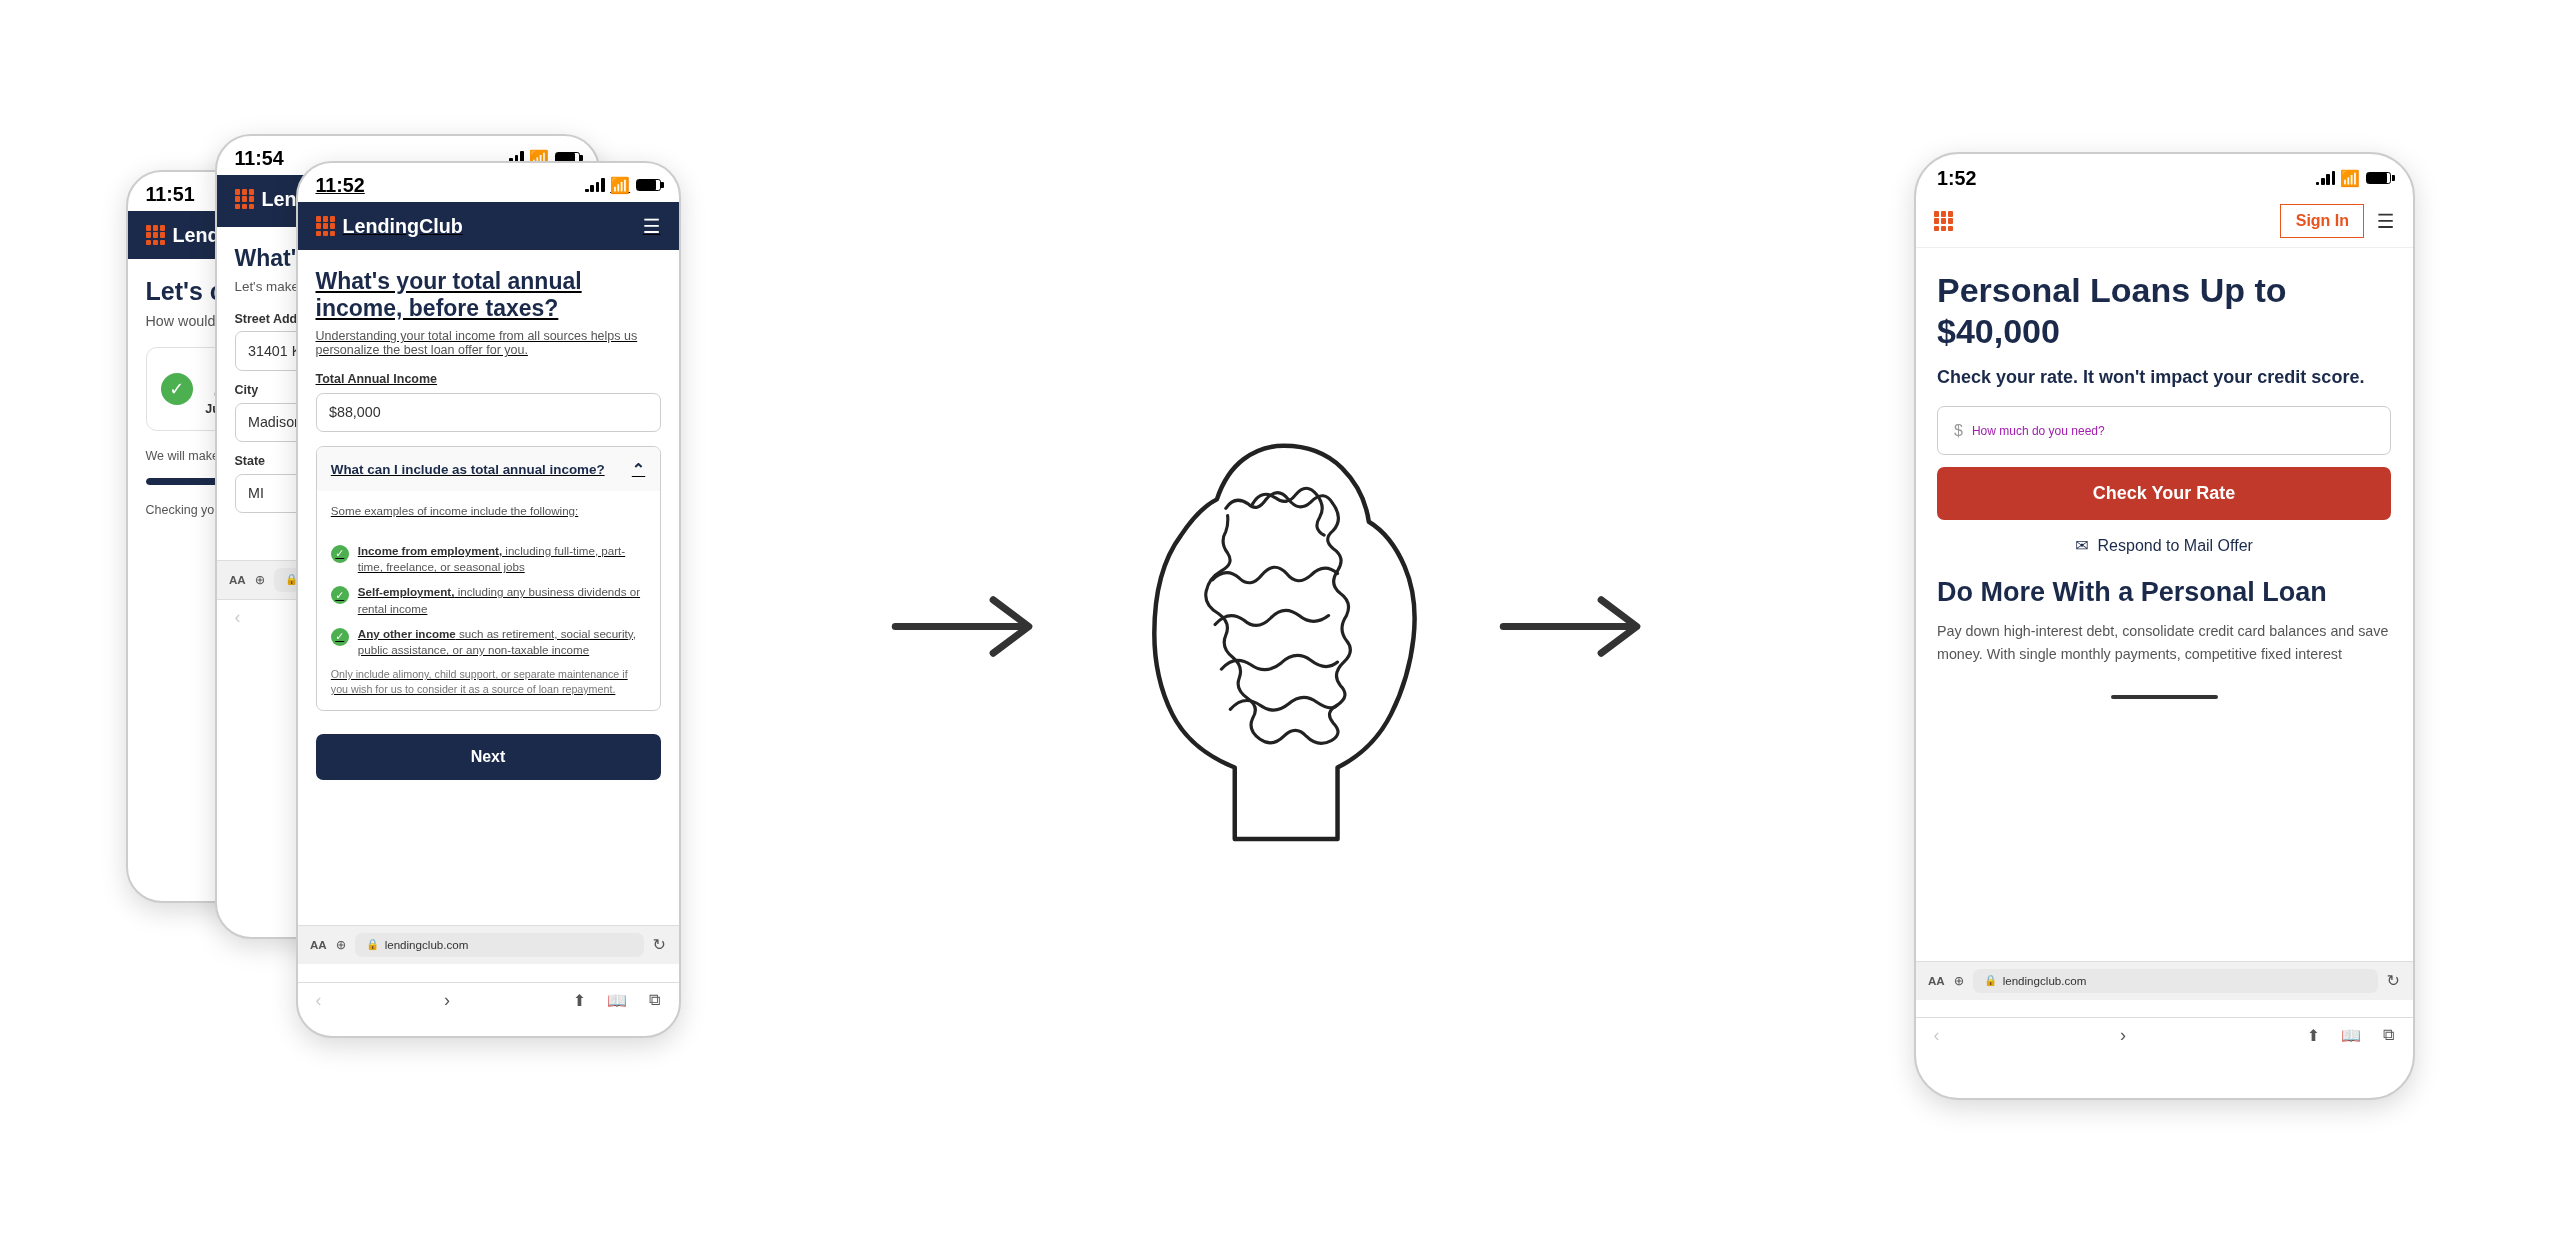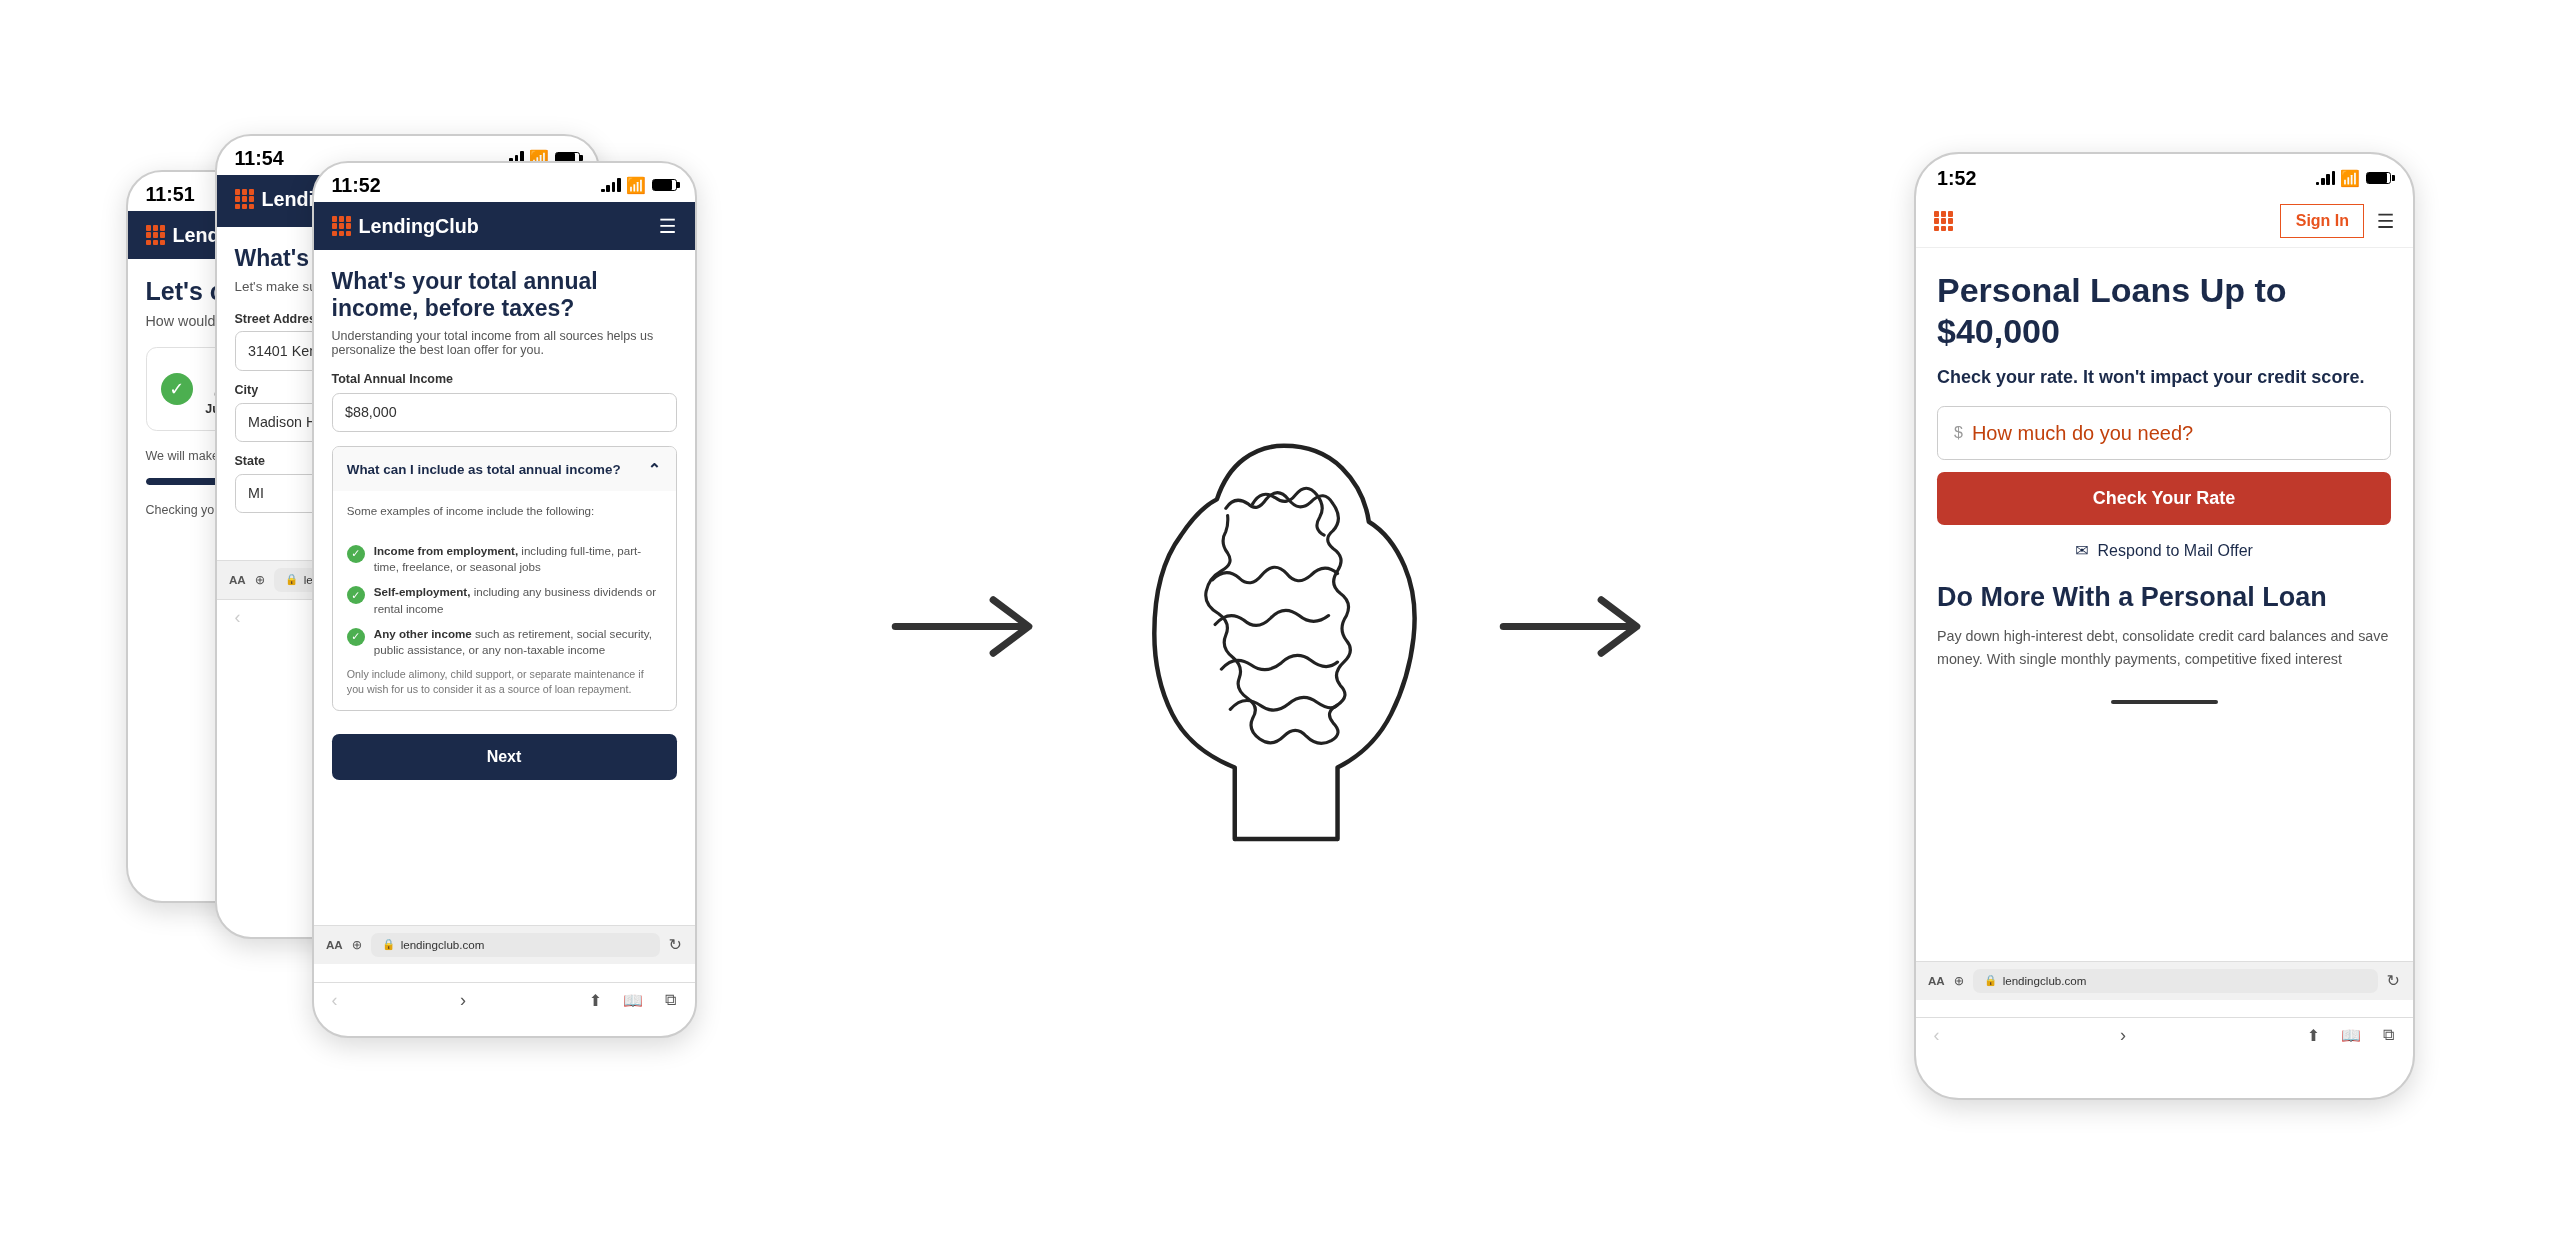--- a/index.html
+++ b/index.html
@@ -59,22 +59,23 @@
       top: 0px;
       left: 89px;
       z-index: 2;
     }
 
     
     .phone-3 {
       width: 385px;
       height: 877px;
       top: 27px;
-      left: 186px;
+      left: 170px;
       z-index: 3;
+      text-decoration: underline;
     }
 
     .phone-status-bar {
       display: flex;
       align-items: center;
       justify-content: space-between;
       padding: 10.7px 18px 5.4px 18px;
       font-size: 19.7px;
       font-weight: 600;
       color: #000;
@@ -923,21 +924,21 @@
           <span class="hamburger" style="color:#333;">☰</span>
         </div>
       </div>
 
       <div class="right-content">
         <div class="hero-title">Personal Loans Up to $40,000</div>
         <div class="hero-subtitle">Check your rate. It won't impact your credit score.</div>
 
         <div class="loan-amount-input">
           <span class="dollar-sign">$</span>
-          <span style="color:#c2410c;font-size:20px;">How much do you need?</span>
+          <span style="color:#a21caf;font-size:12px;">How much do you need?</span>
         </div>
 
 
         <button class="check-rate-btn">Check Your Rate</button>
 
         <div class="mail-offer-link">
           <span class="mail-icon">✉</span>
           <span>Respond to Mail Offer</span>
         </div>
 

